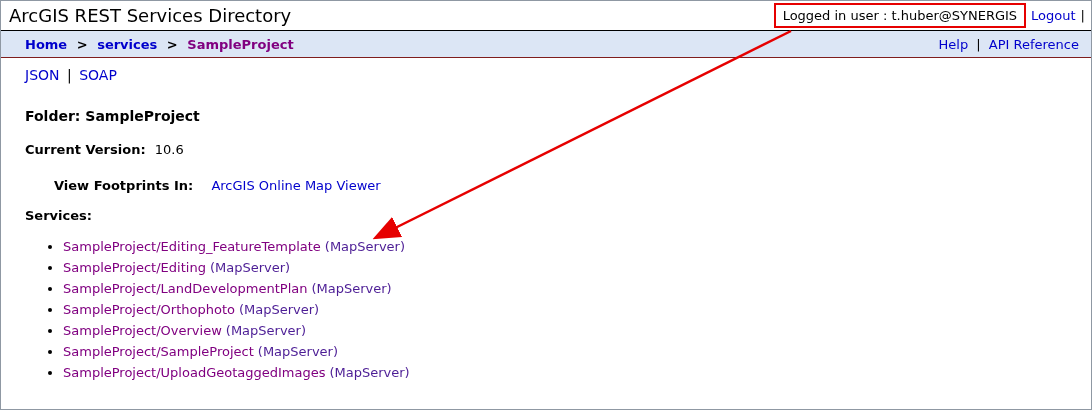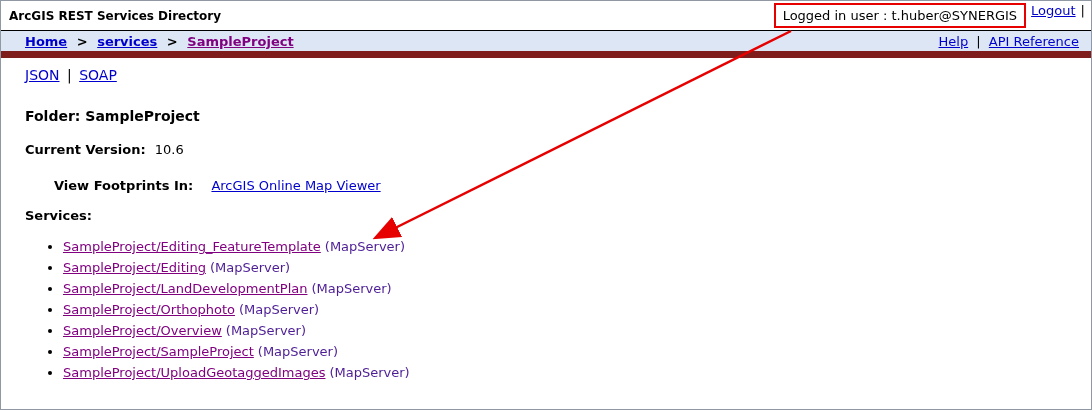--- a/index.html
+++ b/index.html
@@ -19,41 +19,41 @@
   
   .topbar {
     display: flex;
     justify-content: space-between;
     align-items: center;
     height: 30px;
     padding: 0 6px 0 8px;
     background: #ffffff;
     border-bottom: 1px solid #000000;
   }
-  .app-title { font-weight: bold; font-size: 12px; white-space: nowrap; }
-  .user-area { display: flex; gap: 5px; white-space: nowrap; }
+  .app-title { font-weight: normal; font-size: 18px; white-space: nowrap; }
+  .user-area { display: flex; align-items: center; gap: 5px; white-space: nowrap; }
   .user-box {
     border: 2px solid #e60000;
     padding: 3px 7px;
     font-size: 13px;
   }
-  a { text-decoration: underline; cursor: pointer; }
+  a { cursor: pointer; }
   .blue-link { color: #0000cc; }
   .visited-link { color: #800080; }
   .bold { font-weight: bold; }
 
   
   .navbar {
     display: flex;
     justify-content: space-between;
     align-items: center;
     height: 27px;
     padding: 0 12px 0 24px;
     background: #dce6f5;
-    border-bottom: 7px solid #7f1d1d;
+    border-bottom: 1px solid #7f1d1d;
     gap: 32px;
   }
   .breadcrumb { font-weight: bold; white-space: nowrap; }
   .breadcrumb .sep { margin: 0 5px; color: #000; }
   .help-links { white-space: nowrap; }
   .help-links .pipe { margin: 0 4px; color: #000; }
 
   
   .content { padding: 0 0 0 24px; }
   .format-links { margin-top: 9px; font-size: 14px; }

